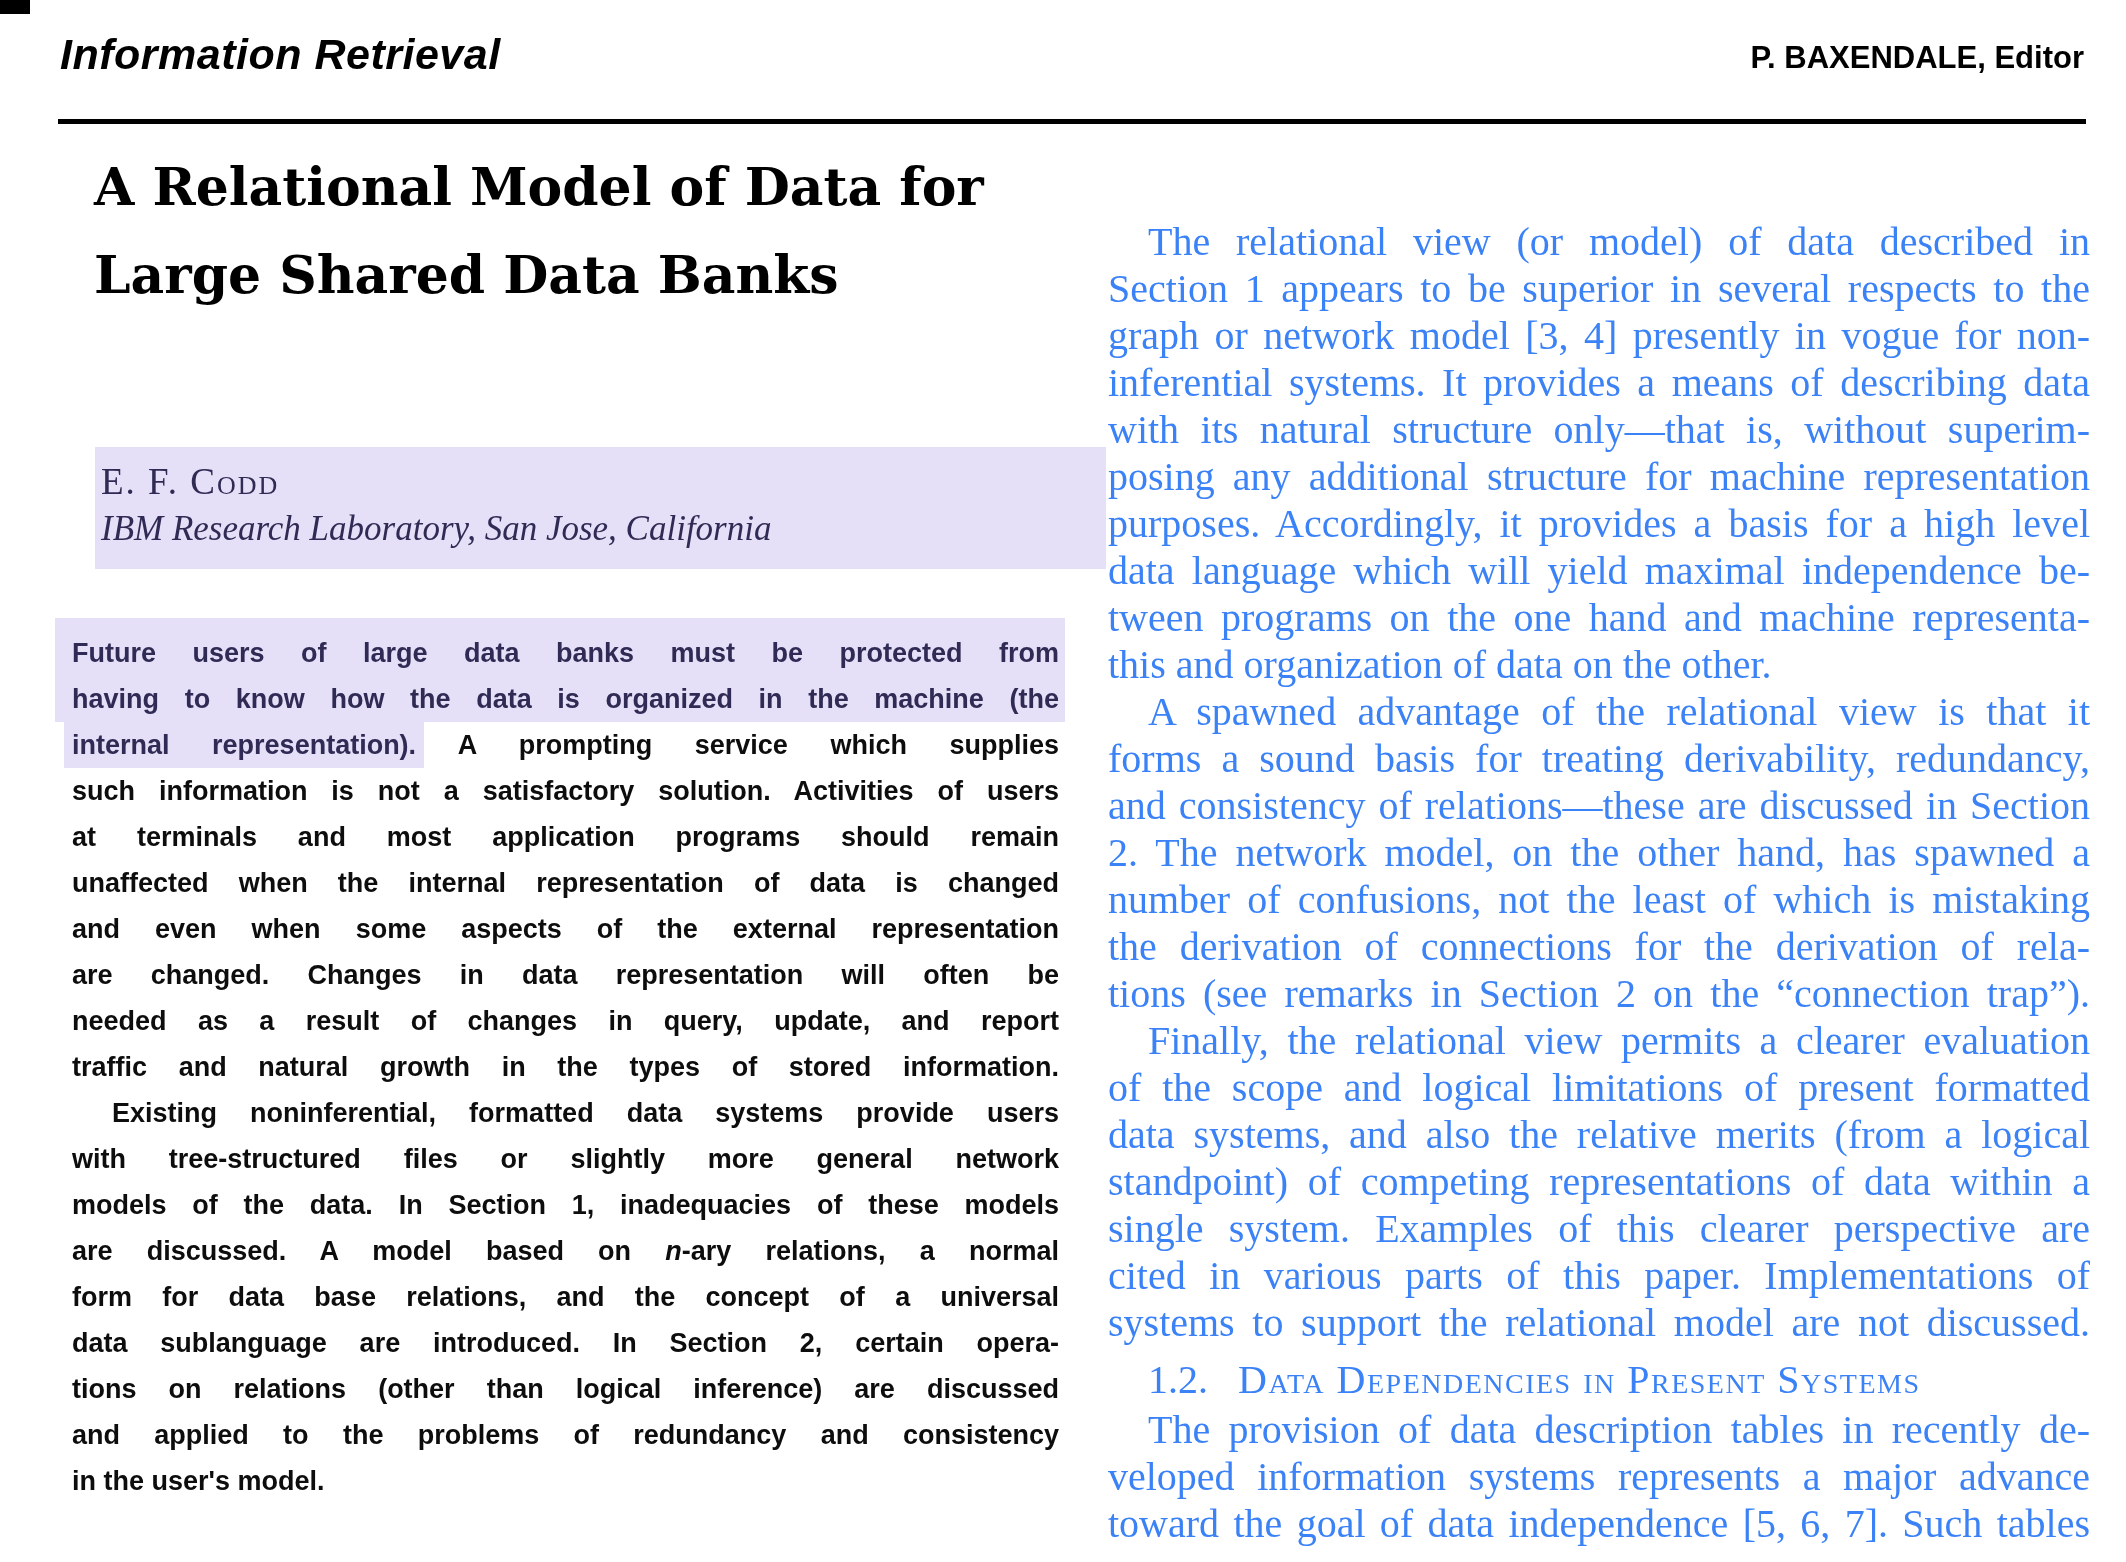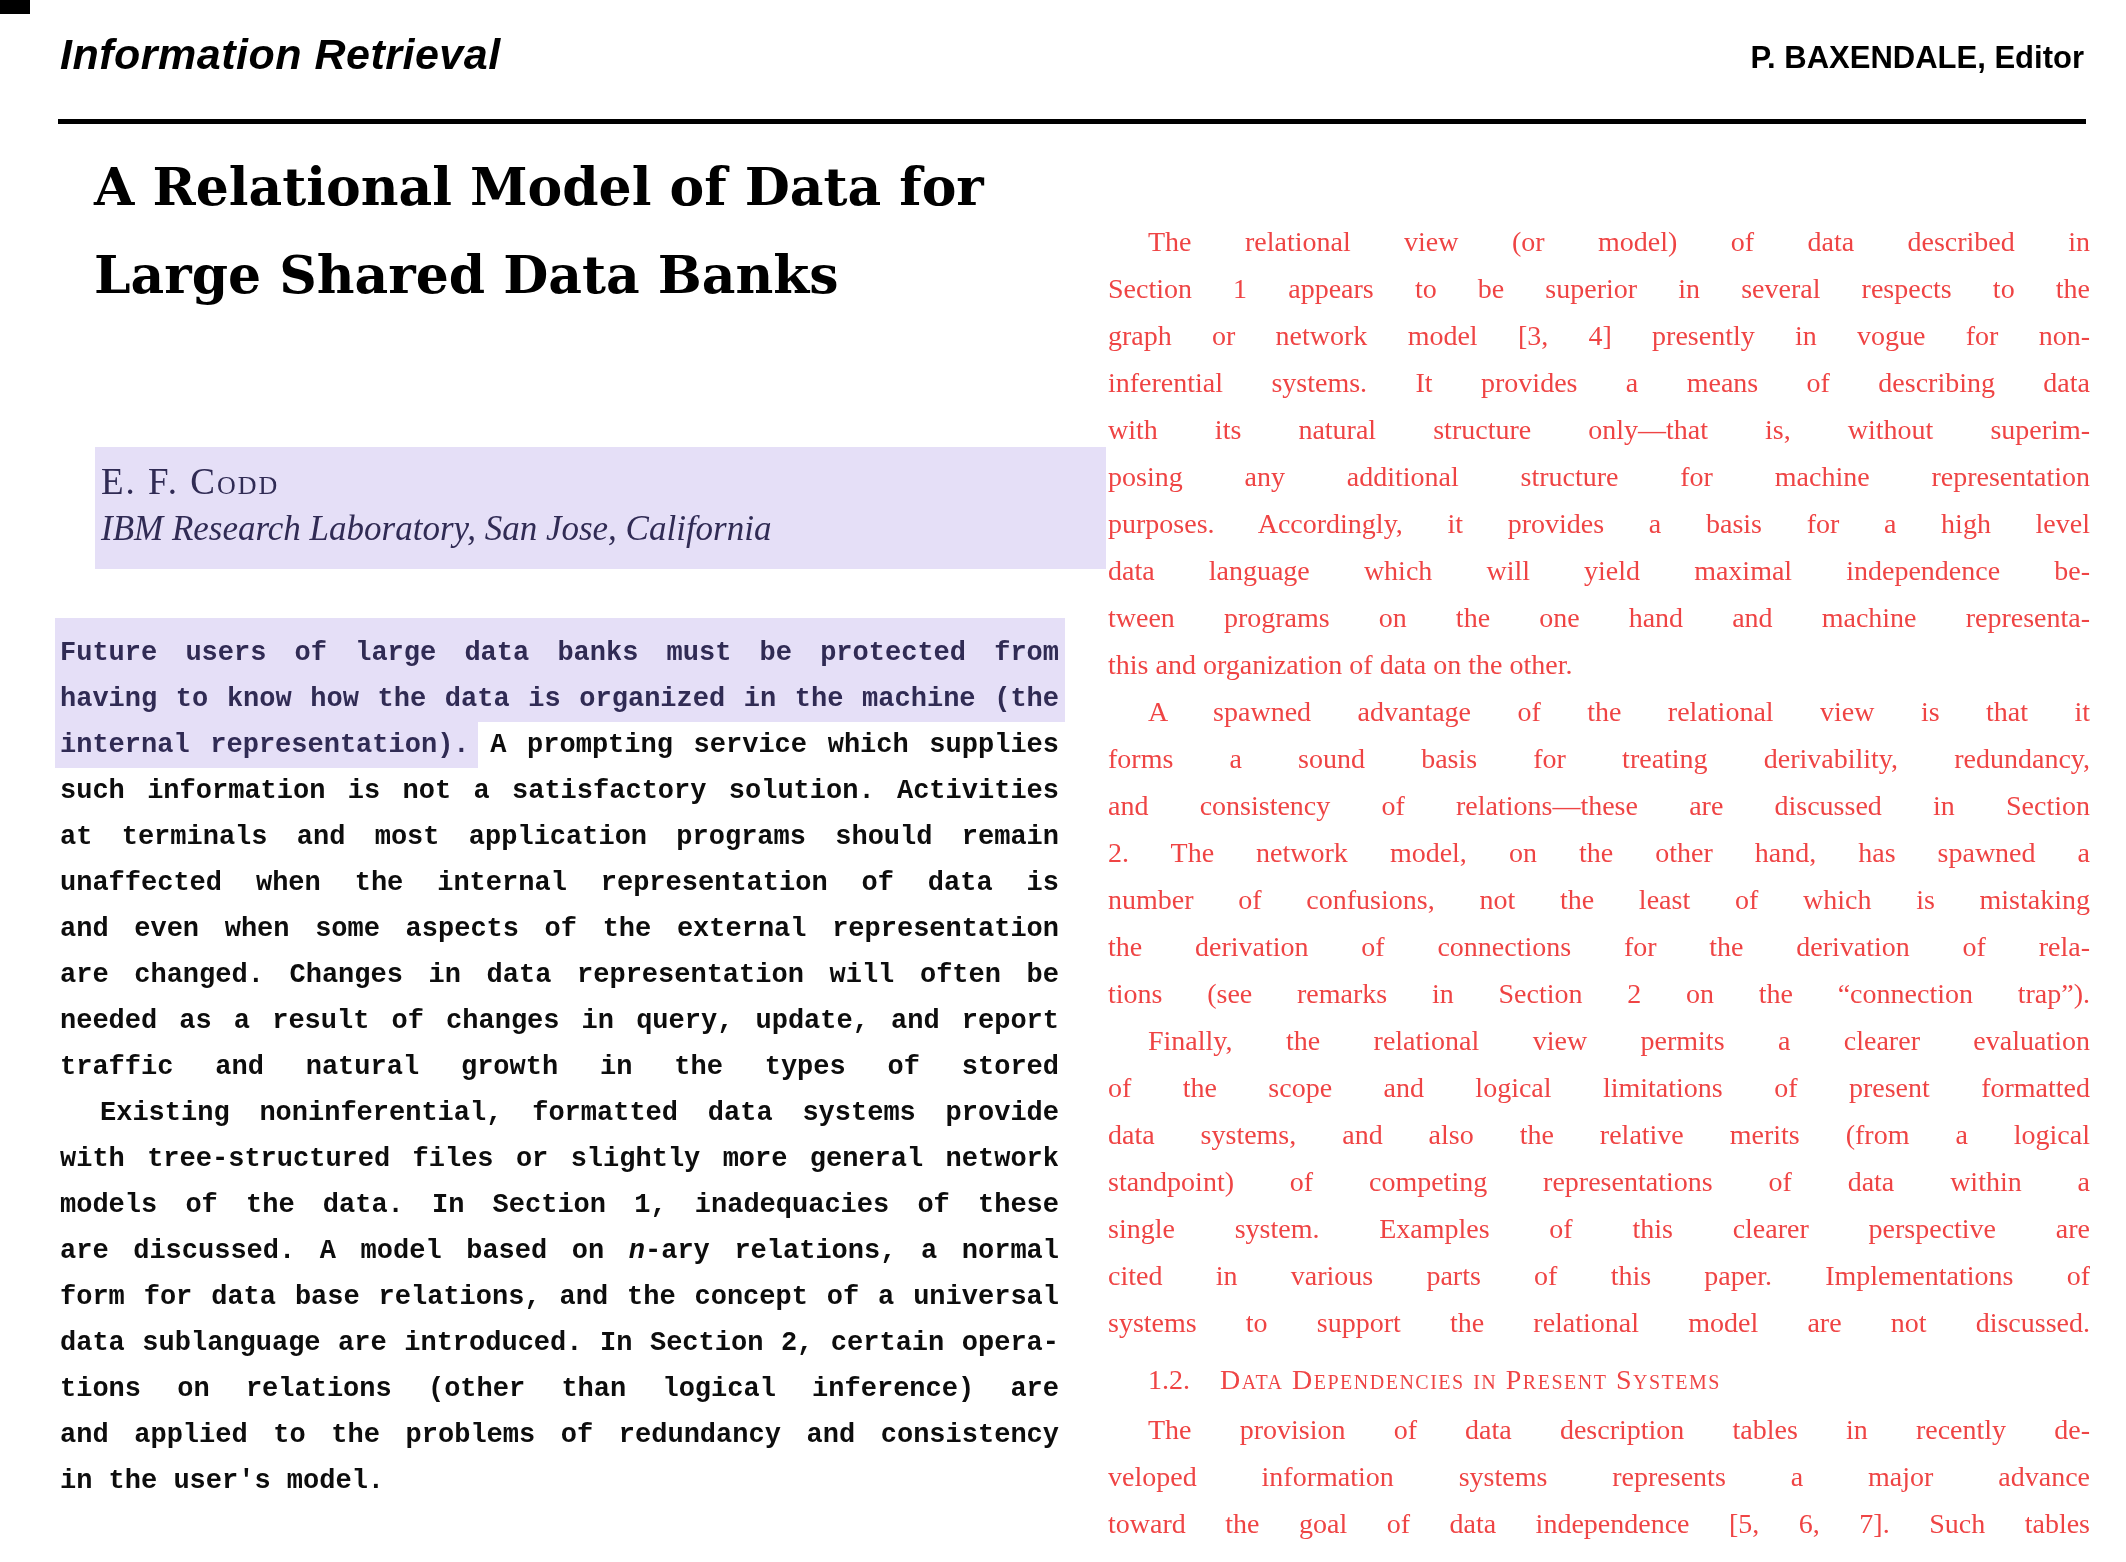--- a/index.html
+++ b/index.html
@@ -52,36 +52,36 @@
   }
   .author-affil {
     font-family: "Liberation Serif", serif;
     font-style: italic; font-size: 35px; line-height: 48px;
   }
   
   .abstract {
     position: absolute; left: 55px; top: 618px; width: 1010px;
   }
   .abstract .tline {
-    font-family: Liberation Mono, monospace;
+    font-family: Liberation Sans, sans-serif;
     font-weight: bold; font-size: 27px;
     height: 46px; line-height: 46px;
     color: #0d0d0d;
-    padding: 0 6px 0 5px;
+    padding: 0 6px 0 17px;
     overflow: hidden;
   }
   .abstract .tline.pt { height: 58px; padding-top: 12px; }
   
   .bodycol {
     position: absolute; left: 1108px; top: 218px; width: 982px;
   }
   .bodycol .tline {
     font-family: "Liberation Serif", serif;
-    font-size: 28px; height: 47px; line-height: 47px;
-    color: #ef4444; overflow: hidden;
+    font-size: 40px; height: 47px; line-height: 47px;
+    color: #3b82f6; overflow: hidden;
   }
   .bodycol .tline.bheading { margin-top: 10px; margin-bottom: 3px; }
   
   .tline { text-align: justify; text-align-last: justify; }
   .tline.lastline, .tline.bheading { text-align-last: left; }
   .tline.indent { text-indent: 40px; }
   
   .s-i  { font-style: italic; }
   .s-sc { font-variant: small-caps; letter-spacing: 1.5px; }
   .s-num { margin-right: 30px; }

